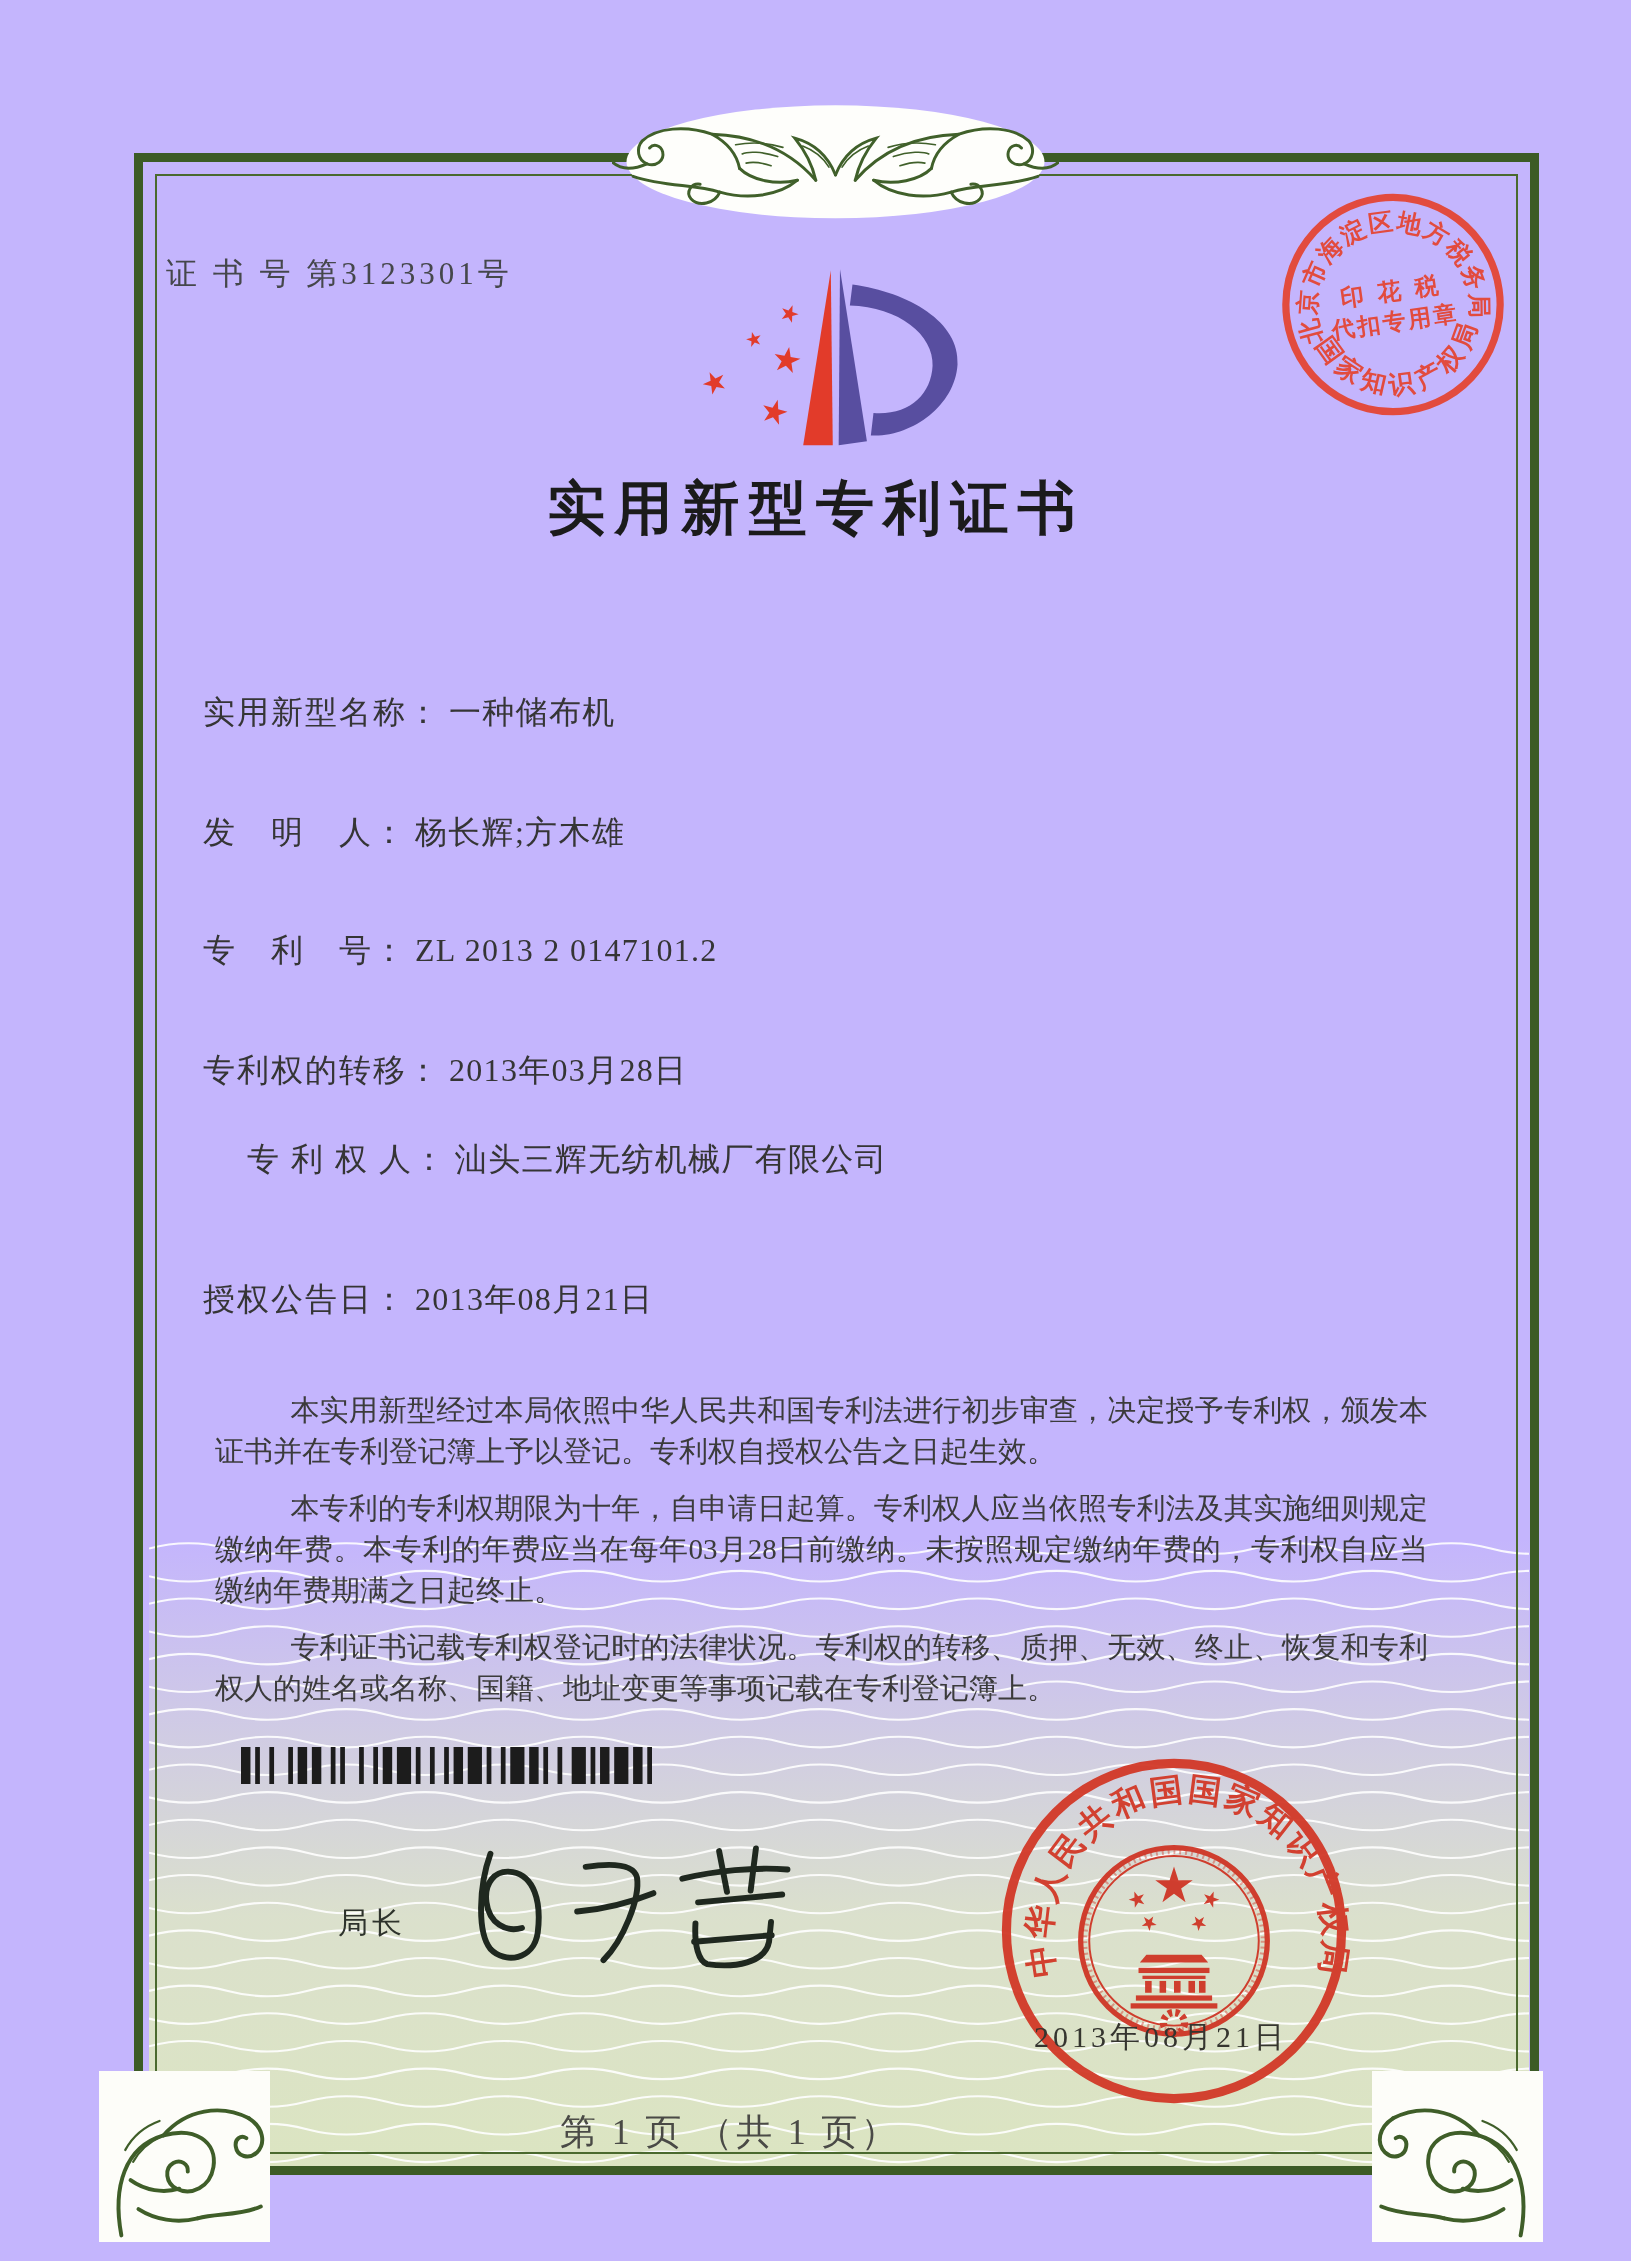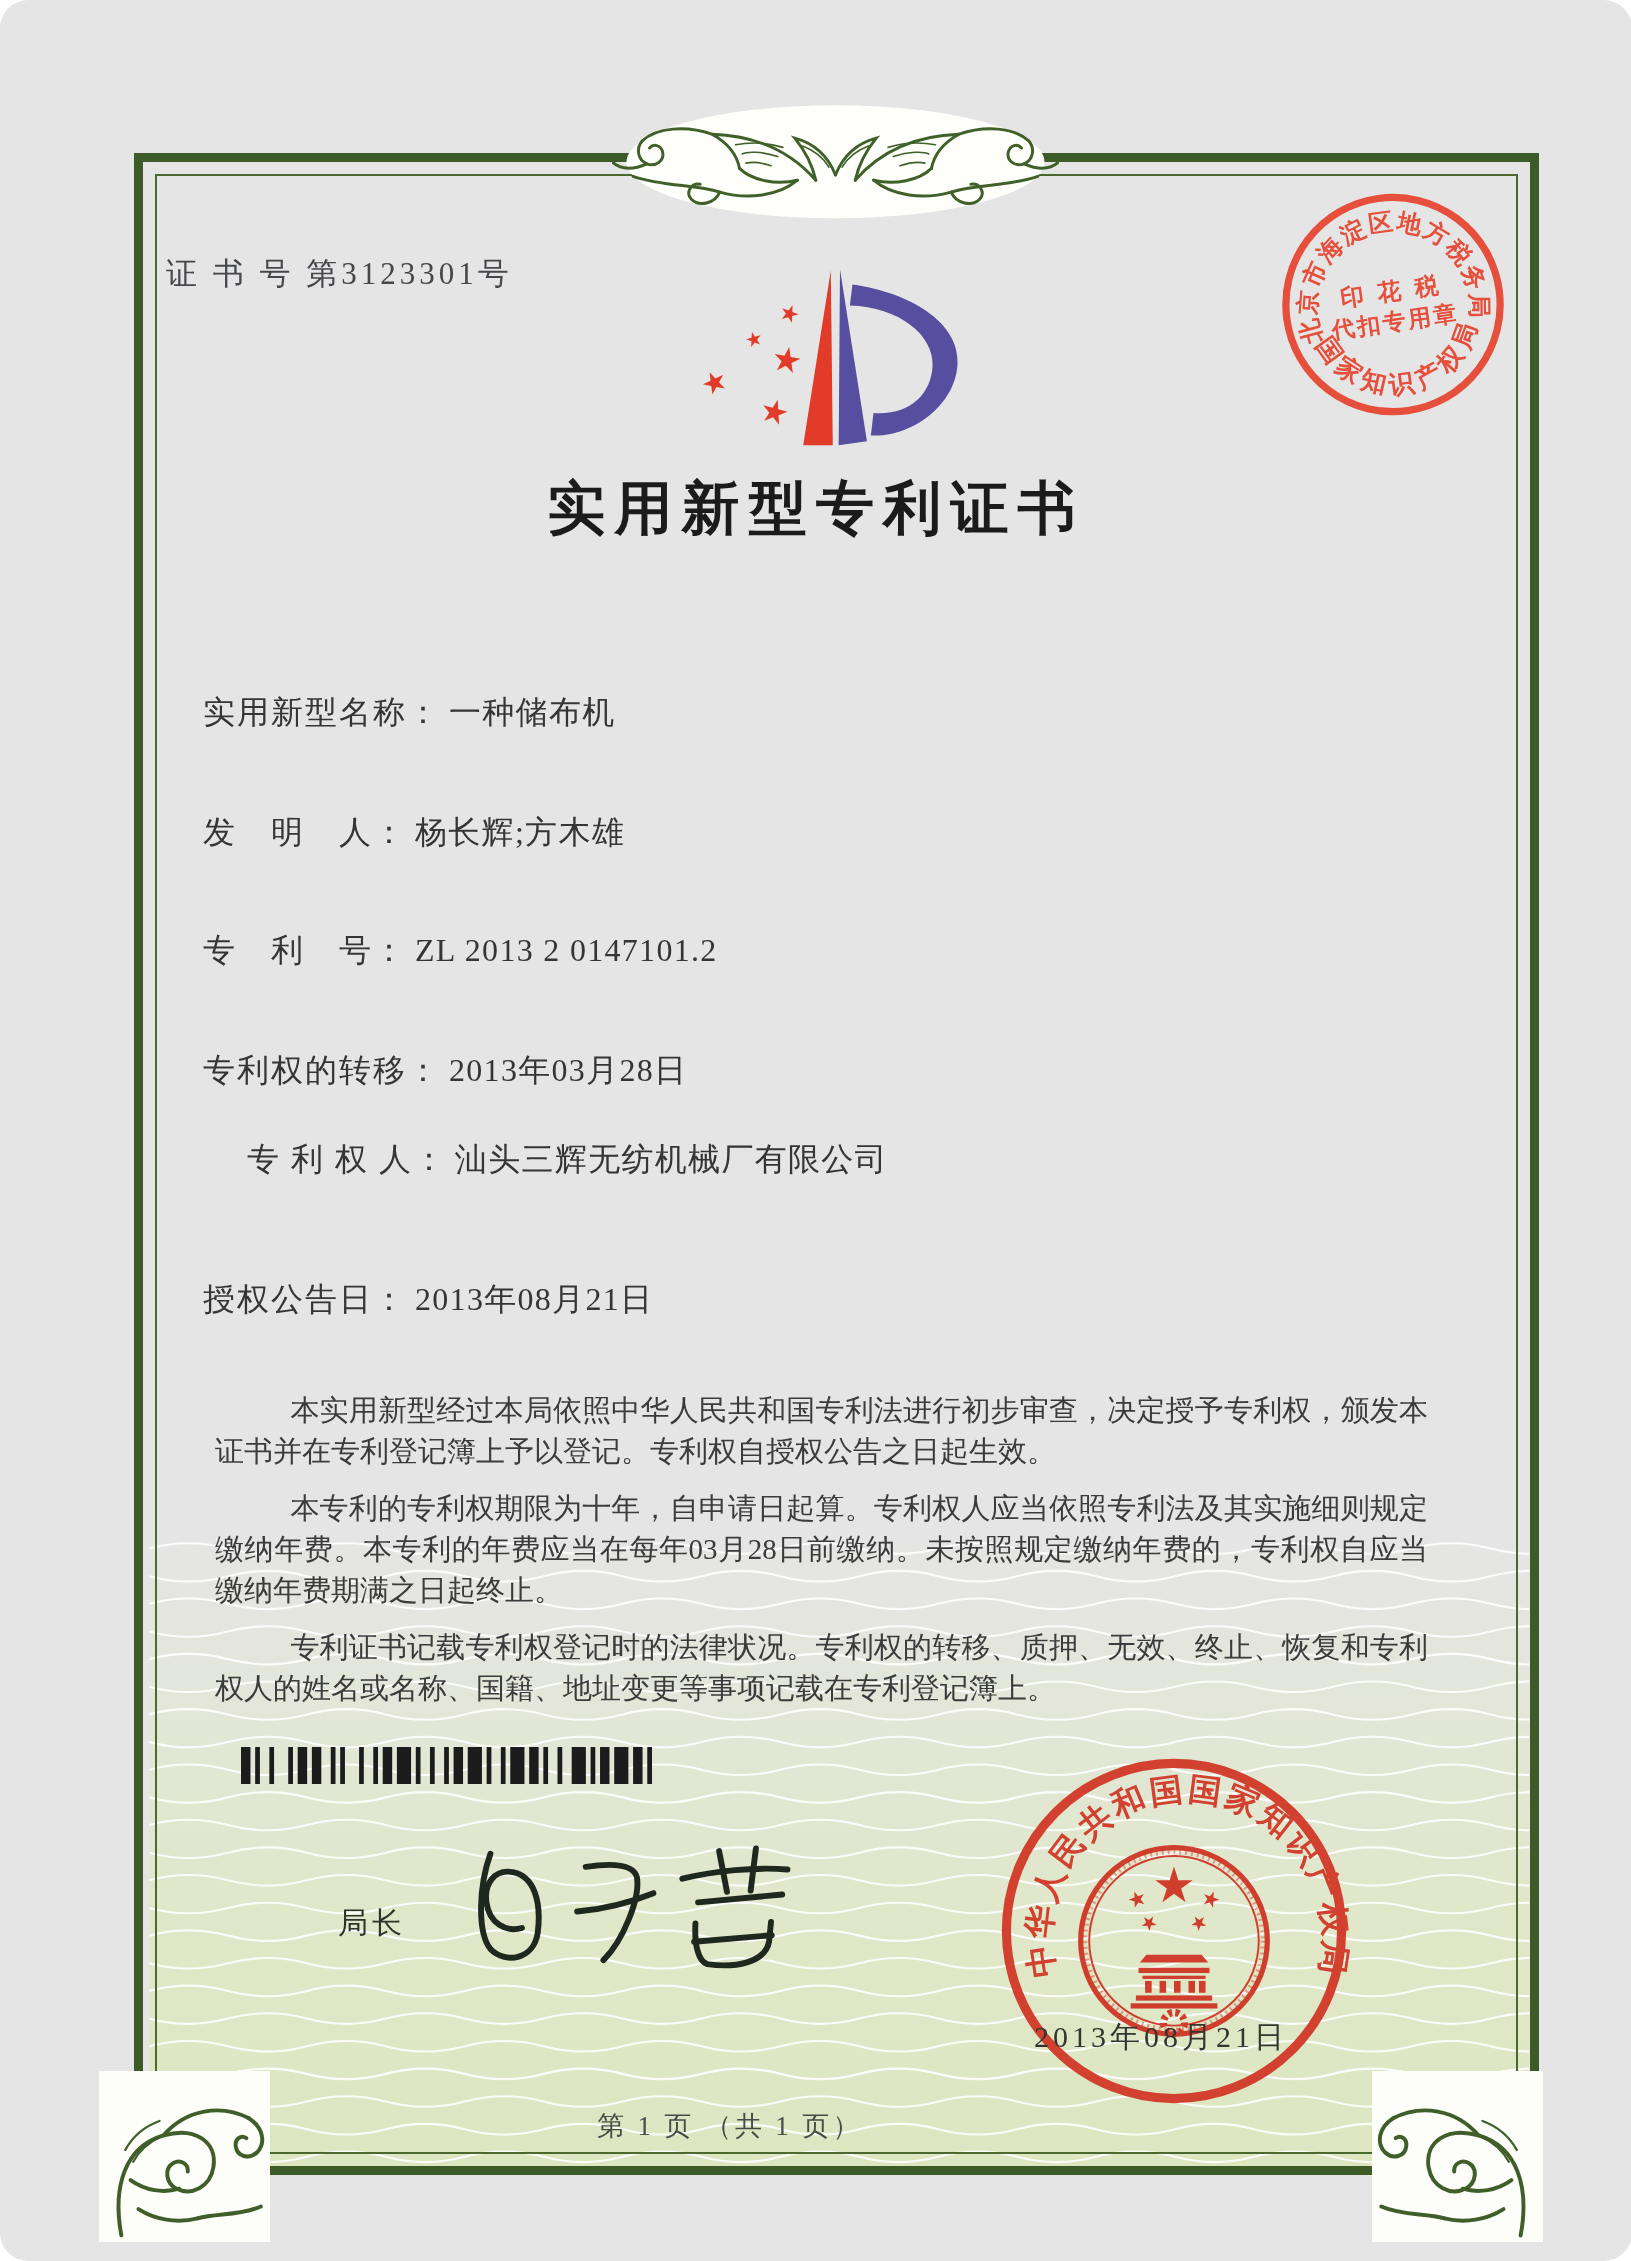--- a/index.html
+++ b/index.html
@@ -1,21 +1,20 @@
 <!DOCTYPE html>
 <html style="font-size:10.5px"><head>
 <meta charset="utf-8">
 <style>
   html,body{margin:0;padding:0;background:#ffffff;}
   #page{
     position:relative;width:1632px;height:2261px;overflow:hidden;
-    background:#e5e5e5;
+    background:#c4b5fd;
     font-family:"Liberation Serif","DejaVu Serif",serif;
     color:#333;
-    border-radius:28px;
   }
   .abs{position:absolute;}
   
   #frame-outer{left:134px;top:153px;width:1405px;height:2022px;border:9.2px solid #3c5b26;box-sizing:border-box;}
   #frame-inner{left:12px;top:12px;right:12px;bottom:12px;border:2px solid #4a692e;}
   
   #cert-number{left:166px;top:253px;font-size:31px;letter-spacing:4px;color:#45474b;}
   
   #title{left:0;top:470px;width:1632px;text-align:center;font-size:58px;font-weight:bold;letter-spacing:9.2px;color:#1b1b1b;}
   
@@ -29,21 +28,21 @@
   #body-text p{margin:16px;text-indent:2.6em;}
   
   #barcode{left:241px;top:1747px;width:411px;height:37px;}
   
   #director-label{left:338px;top:1903px;font-size:30px;letter-spacing:4px;color:#2e332c;}
   #signature{left:451px;top:1834px;width:345px;height:138px;}
   
   #office-seal{left:990px;top:1747px;width:368px;height:368px;opacity:.94;}
   #issue-date{left:1034px;top:2017px;width:316px;font-size:30px;letter-spacing:4px;color:#35352f;}
   
-  #footer{left:0;top:2108px;width:1460px;text-align:center;font-size:27px;letter-spacing:3.3px;color:#4a4a46;}
+  #footer{left:0;top:2108px;width:1460px;text-align:center;font-size:36px;letter-spacing:3.3px;color:#4a4a46;}
   
   #tax-stamp{left:1276px;top:186px;width:234px;height:247px;opacity:.92;}
   #logo{left:692px;top:266px;width:273px;height:197px;}
   #ornament-top{left:612px;top:104px;width:447px;height:115px;}
   .corner{width:171px;height:171px;}
   #corner-left{left:99px;top:2071px;}
   #corner-right{left:1372px;top:2071px;transform:scaleX(-1);}
   #waves{left:149px;top:1538px;width:1380px;height:632px;}
   text{font-family:"Liberation Serif","DejaVu Serif",serif;}
 </style>

